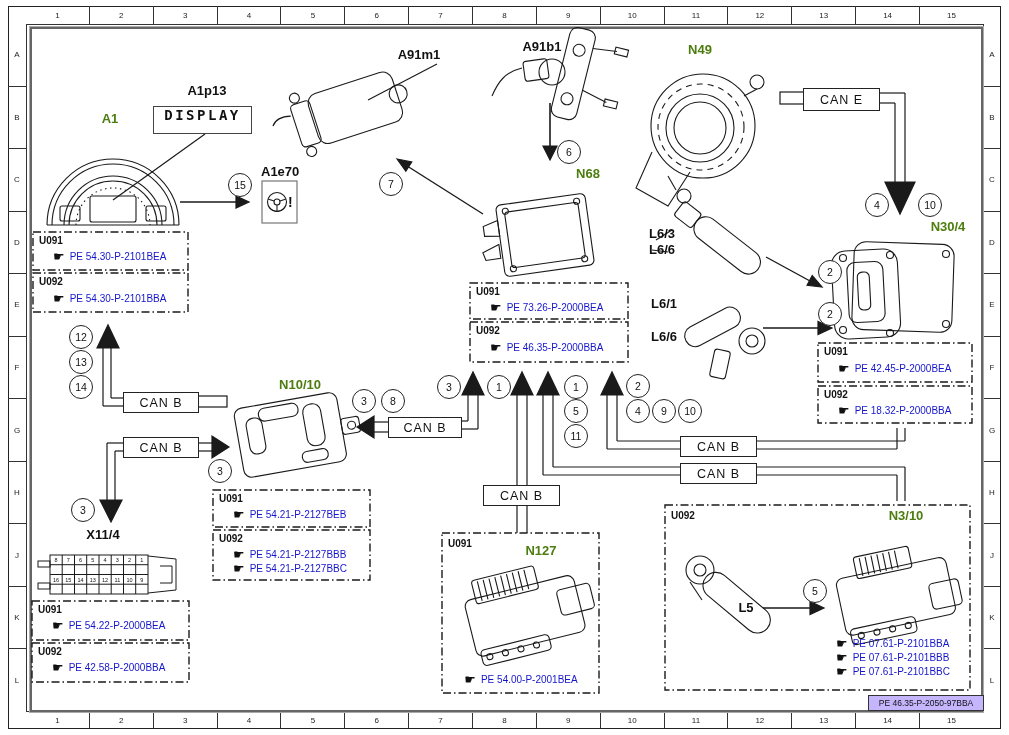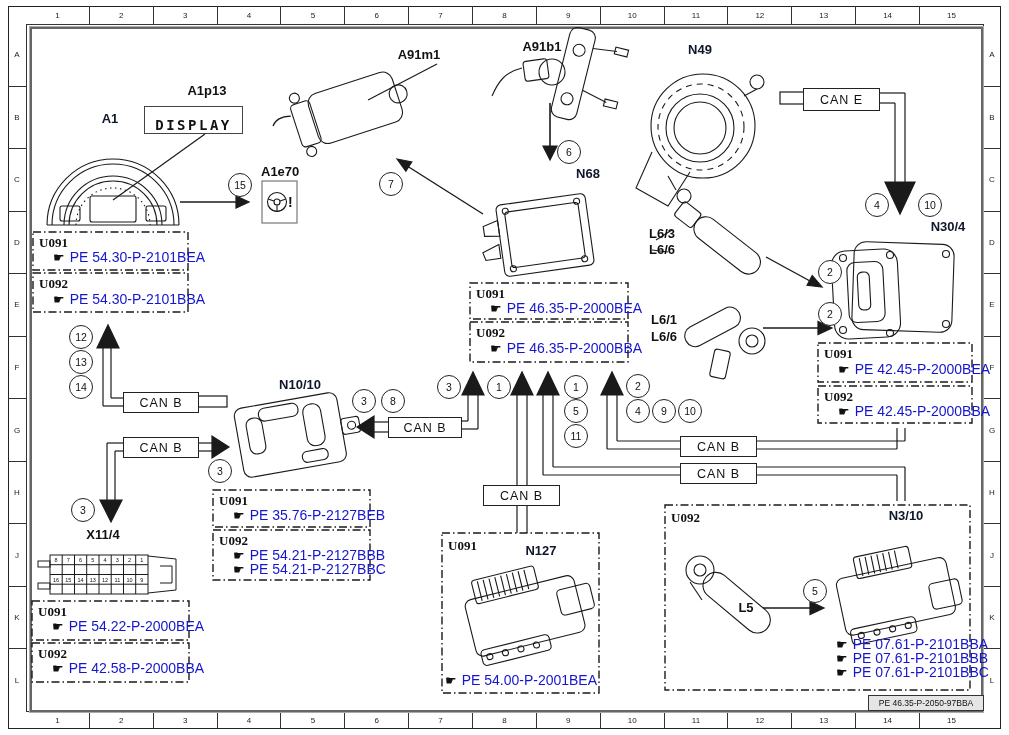--- a/index.html
+++ b/index.html
@@ -13,36 +13,36 @@
   .band-bottom{left:26px;top:711px;width:957px;height:16px;border-top:1px solid #333;}
   .band-top>div+div,.band-bottom>div+div{border-left:1px solid #333;}
   .band-left{left:8px;top:24px;width:18px;height:687px;flex-direction:column;border-right:1px solid #333;}
   .band-right{left:983px;top:24px;width:16px;height:687px;flex-direction:column;border-left:1px solid #333;}
   .band-left>div+div,.band-right>div+div{border-top:1px solid #333;}
   .inner-frame{position:absolute;left:30px;top:27px;width:949px;height:681px;border:2px solid #666;outline:1px solid #aaa;}
   .art{position:absolute;left:0;top:0;}
   
   .lbl{position:absolute;font-size:13px;font-weight:bold;white-space:nowrap;line-height:1;}
   .ctr{transform:translateX(-50%);}
-  .blue{color:#0f172a;text-align:right;}
+  .blue{color:#4d7c0f;text-align:right;}
   .can{position:absolute;background:#fff;border:1.3px solid #222;display:flex;align-items:center;
        justify-content:center;font-size:12.5px;letter-spacing:1px;white-space:nowrap;}
   .co{position:absolute;width:22px;height:22px;border:1.3px solid #222;border-radius:50%;background:#fff;
       display:flex;align-items:center;justify-content:center;font-size:10.5px;line-height:1;}
-  .ulbl{position:absolute;font-size:13px;font-weight:bold;white-space:nowrap;line-height:1;font-family:Liberation Serif, serif;}
+  .ulbl{position:absolute;font-size:10px;font-weight:bold;white-space:nowrap;line-height:1;}
   .refrow{position:absolute;display:flex;align-items:center;gap:5px;white-space:nowrap;line-height:1;}
   .hand{font-size:13px;color:#111;}
-  .reftxt{font-size:14px;color:#1515cd;}
-  .lcdbox{position:absolute;left:144px;top:106px;width:97px;height:26px;border:1.5px solid #444;
-          display:flex;align-items:flex-end;justify-content:center;background:#fff;}
+  .reftxt{font-size:10px;color:#1515cd;}
+  .lcdbox{position:absolute;left:153px;top:106px;width:97px;height:26px;border:1.5px solid #444;
+          display:flex;align-items:flex-start;justify-content:center;background:#fff;}
   .lcd{font-family:"DejaVu Sans Mono",monospace;font-weight:bold;font-size:14px;letter-spacing:2.5px;}
   .pinrow{position:absolute;left:50px;width:98px;height:10px;display:flex;}
   .pinrow>div{flex:1;display:flex;align-items:center;justify-content:center;font-size:5.5px;color:#111;}
   .titleblock{position:absolute;left:868px;top:695px;width:114px;height:14px;border:1px solid #333;
-              background:#e5e5e5;display:flex;align-items:center;justify-content:center;font-size:8.5px;}
+              background:#c4b5fd;display:flex;align-items:center;justify-content:center;font-size:8.5px;}
   .warn{position:absolute;font-size:14px;font-weight:bold;}
 </style>
 </head>
 <body>
 
 <div class="sheet">
 
   <div class="outer-frame"></div>
 
   <div class="band band-top">
@@ -394,21 +394,21 @@
   </div>
   <div class="lbl" style="left:261px;top:165px;">A1e70</div>
   <div class="warn" style="left:288px;top:194px;">!</div>
   <div class="lbl ctr" style="left:419px;top:48px;">A91m1</div>
   <div class="lbl ctr" style="left:542px;top:40px;">A91b1</div>
   <div class="lbl blue ctr" style="left:700px;top:43px;">N49</div>
   <div class="lbl blue ctr" style="left:588px;top:167px;">N68</div>
   <div class="lbl blue ctr" style="left:948px;top:220px;">N30/4</div>
   <div class="lbl" style="left:649px;top:227px;">L6/3</div>
   <div class="lbl" style="left:649px;top:243px;">L6/6</div>
-  <div class="lbl" style="left:651px;top:313px;">L6/1</div>
+  <div class="lbl" style="left:651px;top:297px;">L6/1</div>
   <div class="lbl" style="left:651px;top:330px;">L6/6</div>
   <div class="lbl blue ctr" style="left:300px;top:378px;">N10/10</div>
   <div class="lbl ctr" style="left:103px;top:528px;">X11/4</div>
   <div class="lbl blue ctr" style="left:541px;top:544px;">N127</div>
   <div class="lbl blue ctr" style="left:906px;top:509px;">N3/10</div>
   <div class="lbl ctr" style="left:746px;top:601px;">L5</div>
 
   <div class="can" style="left:803px;top:88px;width:75px;height:21px;">CAN E</div>
   <div class="can" style="left:123px;top:392px;width:74px;height:19px;">CAN B</div>
   <div class="can" style="left:123px;top:437px;width:74px;height:19px;">CAN B</div>
@@ -449,43 +449,43 @@
   </div>
   <div class="ulbl" style="left:39px;top:277px;">U092</div>
   <div class="refrow" style="left:53px;top:292px;">
     <span class="hand">☛</span>
     <span class="reftxt">PE 54.30-P-2101BBA</span>
   </div>
 
   <div class="ulbl" style="left:476px;top:287px;">U091</div>
   <div class="refrow" style="left:490px;top:301px;">
     <span class="hand">☛</span>
-    <span class="reftxt">PE 46.35-P-2000BEA</span>
+    <span class="reftxt">PE 73.26-P-2000BEA</span>
   </div>
   <div class="ulbl" style="left:476px;top:326px;">U092</div>
   <div class="refrow" style="left:490px;top:341px;">
     <span class="hand">☛</span>
     <span class="reftxt">PE 46.35-P-2000BBA</span>
   </div>
 
   <div class="ulbl" style="left:824px;top:347px;">U091</div>
   <div class="refrow" style="left:838px;top:362px;">
     <span class="hand">☛</span>
     <span class="reftxt">PE 42.45-P-2000BEA</span>
   </div>
   <div class="ulbl" style="left:824px;top:390px;">U092</div>
   <div class="refrow" style="left:838px;top:404px;">
     <span class="hand">☛</span>
-    <span class="reftxt">PE 42.45-P-2000BBA</span>
+    <span class="reftxt">PE 18.32-P-2000BBA</span>
   </div>
 
   <div class="ulbl" style="left:219px;top:494px;">U091</div>
   <div class="refrow" style="left:233px;top:508px;">
     <span class="hand">☛</span>
-    <span class="reftxt">PE 35.76-P-2127BEB</span>
+    <span class="reftxt">PE 54.21-P-2127BEB</span>
   </div>
   <div class="ulbl" style="left:219px;top:534px;">U092</div>
   <div class="refrow" style="left:233px;top:548px;">
     <span class="hand">☛</span>
     <span class="reftxt">PE 54.21-P-2127BBB</span>
   </div>
   <div class="refrow" style="left:233px;top:562px;">
     <span class="hand">☛</span>
     <span class="reftxt">PE 54.21-P-2127BBC</span>
   </div>

